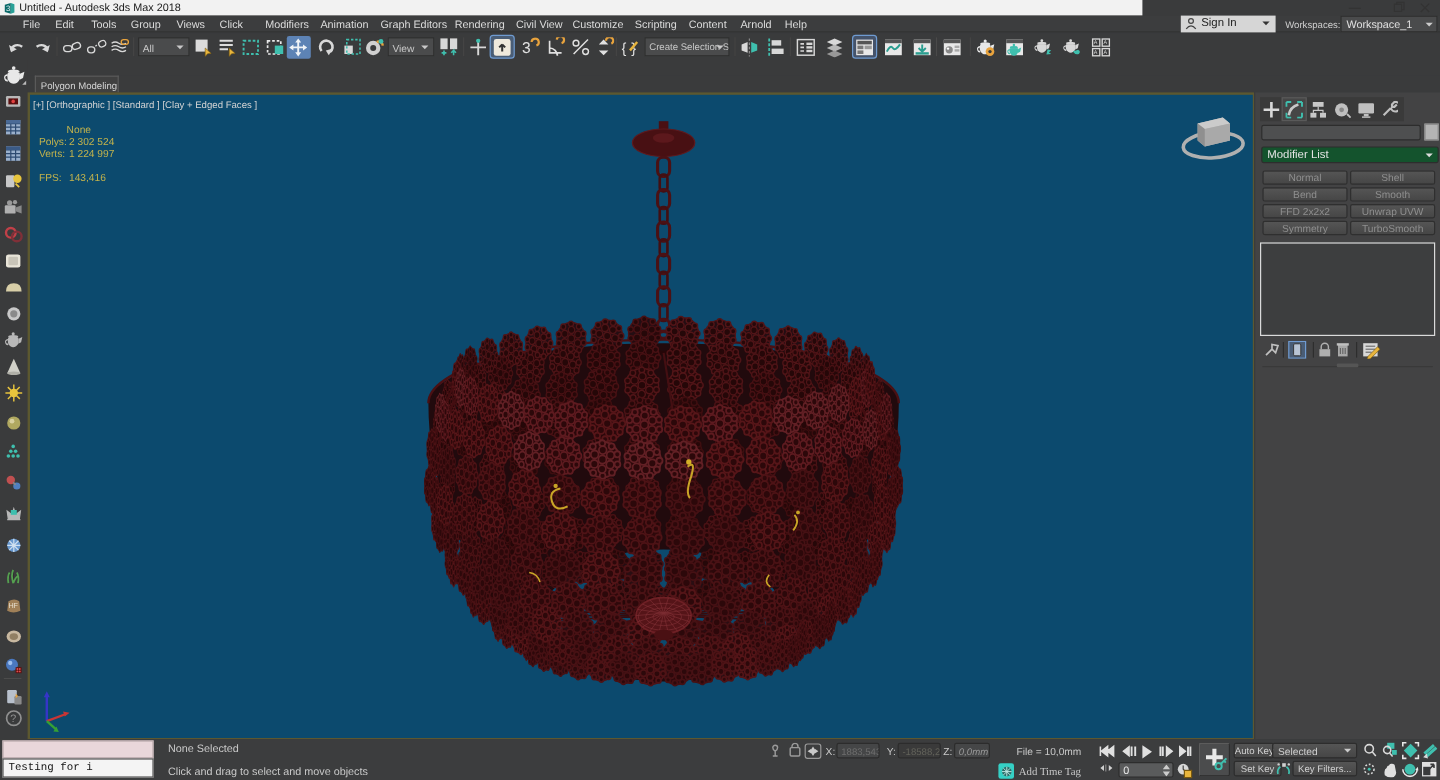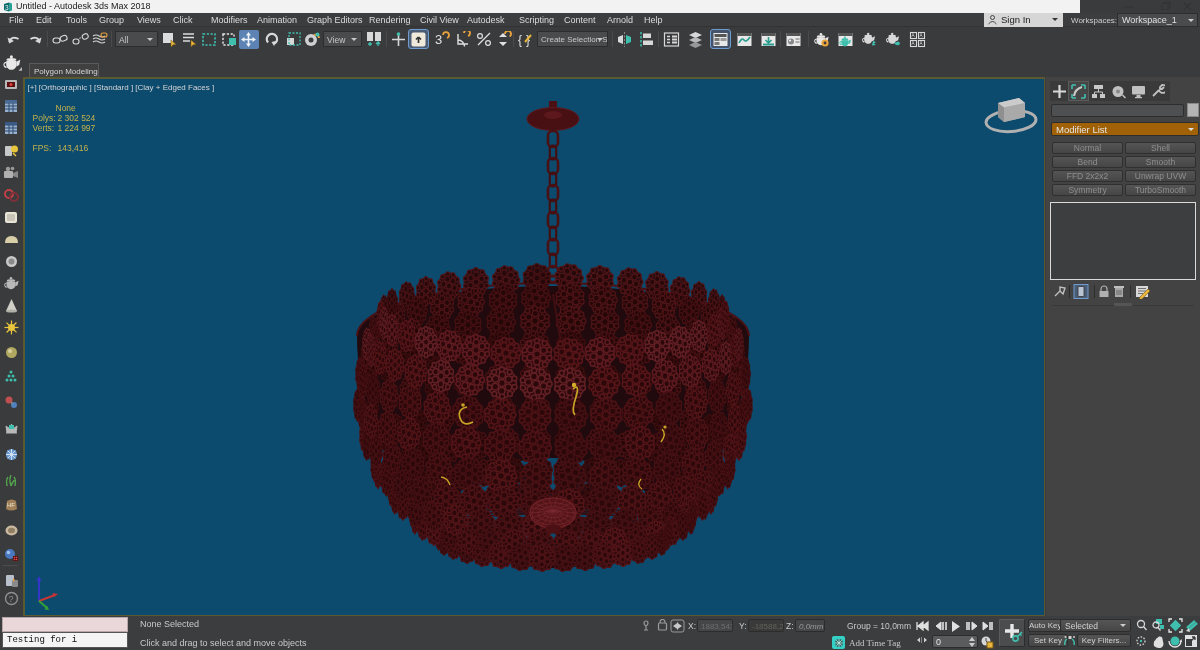--- a/index.html
+++ b/index.html
@@ -1,21 +1,21 @@
 <!DOCTYPE html>
 <html><head><meta charset="utf-8"><style>
   * { margin:0; padding:0; box-sizing:border-box; }
   html,body { width:1200px; height:650px; overflow:hidden; background:#3a3b3c;
     font-family:"Liberation Sans", sans-serif; }
   #app { position:relative; width:1200px; height:650px; background:#3a3b3c; }
   .abs { position:absolute; }
-  #titlebar { position:absolute; left:0; top:0; width:1080px; height:13px; background:#f2f2f2; }
+  #titlebar { position:absolute; left:0; top:0; width:952px; height:13px; background:#f2f2f2; }
   #titletxt { position:absolute; left:16px; top:1px; font-size:9px; color:#1a1a1a; }
   #menubar { position:absolute; left:0; top:13px; width:1200px; height:14px; background:#3c3d3e; border-bottom:1px solid #333; }
-  .mi { position:absolute; top:2px; font-size:9px; color:#dcdcdc; }
+  .mi { position:absolute; top:2px; font-size:9px; color:#dcdcdc;margin-left:10px; }
   #toolbar { position:absolute; left:0; top:28px; width:1200px; height:22px; background:#3a3b3c; }
   .ti { position:absolute; top:3px; width:17px; height:17px; }
   .tsep { position:absolute; top:3px; width:1px; height:16px; background:#2e2e2e; border-right:1px solid #4a4a4a; }
   .tdd { position:absolute; top:3px; height:16px; background:#4a4b4c; border:1px solid #2d2d2d; color:#c8c8c8; font-size:8.5px; padding:2.5px 3px; white-space:nowrap; overflow:hidden; }
   .tdd:after { content:""; position:absolute; right:4px; top:6px; border:3.5px solid transparent; border-top-color:#c8c8c8; }
   #ribbontabs { position:absolute; left:0; top:50px; width:1200px; height:13px; background:#3a3b3c; }
   .rtab { position:absolute; top:1px; font-size:9px; color:#989898; }
   #polyrow { position:absolute; left:0; top:63px; width:1200px; height:14px; background:#3a3b3c; }
   #leftstrip { position:absolute; left:0; top:50px; width:23px; height:566px; background:#3a3b3c; }
   .li { position:absolute; left:3px; width:17px; height:17px; }
@@ -51,21 +51,21 @@
 <div class="mi" style="left:36px">Edit</div>
 <div class="mi" style="left:66px">Tools</div>
 <div class="mi" style="left:99px">Group</div>
 <div class="mi" style="left:137px">Views</div>
 <div class="mi" style="left:173px">Click</div>
 <div class="mi" style="left:211px">Modifiers</div>
 <div class="mi" style="left:257px">Animation</div>
 <div class="mi" style="left:307px">Graph Editors</div>
 <div class="mi" style="left:369px">Rendering</div>
 <div class="mi" style="left:420px">Civil View</div>
-<div class="mi" style="left:467px">Autodesk</div>
+<div class="mi" style="left:467px">Customize</div>
 <div class="mi" style="left:519px">Scripting</div>
 <div class="mi" style="left:564px">Content</div>
 <div class="mi" style="left:607px">Arnold</div>
 <div class="mi" style="left:644px">Help</div>
 <div class="abs" style="left:984px;top:0;width:79px;height:14px;background:#d6d6d6;">
 <svg class="abs" style="left:3px;top:1px" width="11" height="11" viewBox="0 0 11 11">
           <circle cx="5.5" cy="3.5" r="2" fill="none" stroke="#444"></circle>
           <path d="M1.5 10 q4 -5 8 0" fill="none" stroke="#444"></path>
         </svg>
 <div class="abs" style="left:17px;top:1px;font-size:9.5px;color:#222;">Sign In</div>
@@ -1008,21 +1008,21 @@
 <svg class="abs" style="left:85px;top:7px" width="15" height="15" viewBox="0 0 15 15">
         <rect x="1" y="2" width="13" height="8.5" rx="1" fill="#c0c0c0"></rect>
         <rect x="5.5" y="11" width="4" height="2" fill="#c0c0c0"></rect>
         <rect x="4" y="13" width="7" height="1.2" fill="#c0c0c0"></rect>
       </svg>
 <svg class="abs" style="left:104px;top:7px" width="15" height="15" viewBox="0 0 15 15">
         <path d="M3 12 L9 6 M9 6 a4 4 0 1 0 3 -5 l-2 2 l0 2 l2 0 l2 -2" stroke="#c0c0c0" stroke-width="1.8" fill="none"></path>
       </svg>
 <div class="abs" style="left:5px;top:27px;width:133px;height:13px;background:#4e4f50;border:1px solid #2d2d2d;border-radius:2px;"></div>
 <div class="abs" style="left:141px;top:26px;width:12px;height:14px;background:#b4b4b4;border:1px solid #888;"></div>
-<div class="abs" style="left:5px;top:45px;width:148px;height:14px;background:#a16207;border:1px solid #2d2d2d;border-radius:2px;">
+<div class="abs" style="left:5px;top:45px;width:148px;height:14px;background:#14532d;border:1px solid #2d2d2d;border-radius:2px;">
         <div class="abs" style="left:4px;top:1px;font-size:9.5px;color:#e4e4e4;">Modifier List</div>
         <div class="abs" style="right:4px;top:5px;border:3.5px solid transparent;border-top-color:#ddd;"></div>
       </div>
 <div class="modbtn" style="left:6px;top:65px;">Normal</div>
 <div class="modbtn" style="left:79px;top:65px;">Shell</div>
 <div class="modbtn" style="left:6px;top:79px;">Bend</div>
 <div class="modbtn" style="left:79px;top:79px;">Smooth</div>
 <div class="modbtn" style="left:6px;top:93px;">FFD 2x2x2</div>
 <div class="modbtn" style="left:79px;top:93px;">Unwrap UVW</div>
 <div class="modbtn" style="left:6px;top:107px;">Symmetry</div>
@@ -1067,21 +1067,21 @@
           <path d="M7.5 3 l2.5 4 h-5 Z M7.5 11 l2.5 -4 h-5 Z" fill="#cacaca"></path>
           <path d="M3 7 l3 -2 v4 Z M12 7 l-3 -2 v4 Z" fill="#cacaca"></path>
         </g>
 </svg>
 <div class="btxt" style="left:688px;top:5px;color:#cacaca;font-size:8.5px;">X:</div>
 <div class="bfield" style="left:697px;top:3px;width:36px;">1883,543m</div>
 <div class="btxt" style="left:739px;top:5px;color:#cacaca;font-size:8.5px;">Y:</div>
 <div class="bfield" style="left:748px;top:3px;width:36px;background:#3a3a3a;color:#62625a;">-18588,26</div>
 <div class="btxt" style="left:786px;top:5px;color:#cacaca;font-size:8.5px;">Z:</div>
 <div class="bfield" style="left:795px;top:3px;width:30px;color:#9a9a9a;font-style:italic;">0,0mm</div>
-<div class="btxt" style="left:847px;top:5px;font-size:8.5px;">Group = 10,0mm</div>
+<div class="btxt" style="left:847px;top:5px;font-size:8.5px;">File = 10,0mm</div>
 <div class="abs" style="left:832px;top:20px;width:13px;height:13px;background:#35d0c5;border-radius:2px;"></div>
       <svg class="abs" style="left:833.5px;top:21.5px" width="10" height="10" viewBox="0 0 10 10">
         <circle cx="5" cy="5" r="4" fill="#2a6a66"></circle>
         <g stroke="#bfe8e4" stroke-width="0.8">
           <path d="M5 1 V9 M1 5 H9 M2.2 2.2 L7.8 7.8 M7.8 2.2 L2.2 7.8"></path>
         </g>
       </svg>
 
 <div class="btxt" style="left:849px;top:22px;font-family:Liberation Serif, serif;">Add Time Tag</div>
 <svg class="abs" style="left:914px;top:2px" width="82" height="30" viewBox="0 0 82 30">

